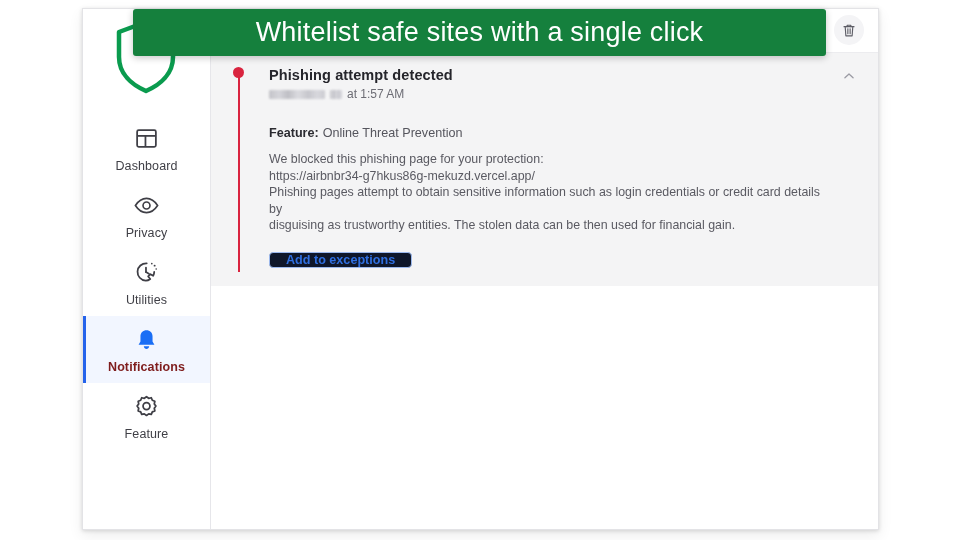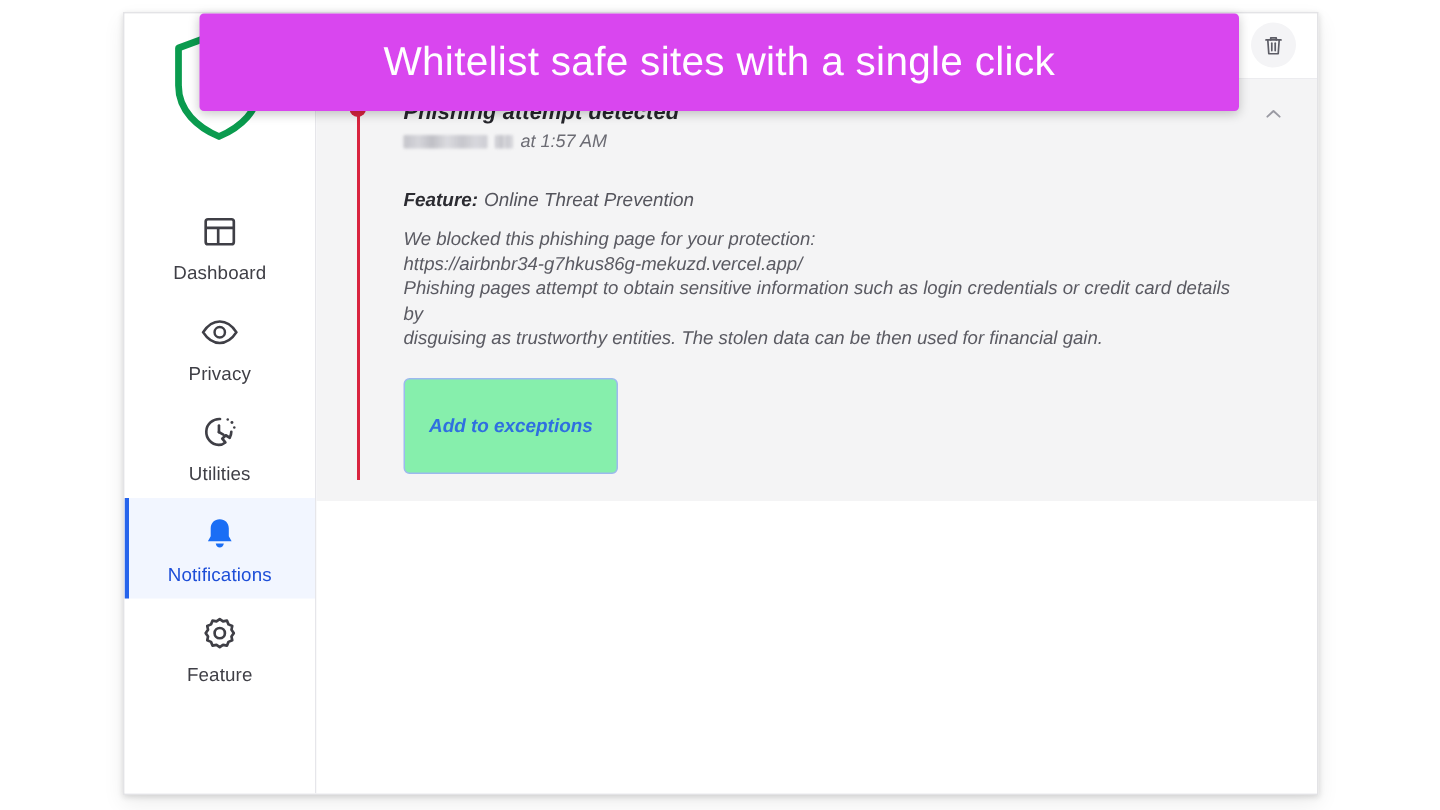--- a/index.html
+++ b/index.html
@@ -26,21 +26,21 @@
   .sidebar {
     position: absolute; left: 0; top: 0;
     width: 127px; height: 100%;
     background: #ffffff;
     border-right: 1px solid #e6e6ea;
   }
   .brand-logo {
     position: absolute; left: 30px; top: 8px;
     width: 66px; height: 80px;
   }
-  .nav-list { position: absolute; top: 122px; left: 0; width: 127px; }
+  .nav-list { position: absolute; top: 106px; left: 0; width: 127px; }
   .nav-item {
     position: relative;
     height: 67px;
     display: flex; flex-direction: column;
     align-items: center; justify-content: center;
     cursor: pointer;
     user-select: none;
   }
   .nav-item .nav-icon {
     display: flex; align-items: center; justify-content: center;
@@ -49,21 +49,21 @@
   .nav-item .nav-label {
     font-size: 12.5px;
     color: #3f3f46;
     letter-spacing: 0.1px;
   }
   .nav-item.active { background: #f2f6ff; }
   .nav-item.active::before {
     content: ""; position: absolute; left: 0; top: 0;
     width: 3px; height: 100%; background: #2563eb;
   }
-  .nav-item.active .nav-label { color: #1d4ed8; font-weight: normal; }
+  .nav-item.active .nav-label { color: #7f1d1d; font-weight: bold; }
 
   
   .content {
     position: absolute; left: 128px; top: 0;
     right: 0; bottom: 0;
     background: #ffffff;
   }
 
   .tabbar {
     position: relative;
@@ -108,21 +108,21 @@
   }
   .accent-rail {
     position: absolute; left: 27px; top: 18px; bottom: 14px;
     width: 2px; background: #d9243f;
   }
   .accent-dot {
     position: absolute; left: 22px; top: 14px;
     width: 11px; height: 11px; border-radius: 50%;
     background: #d9243f;
   }
-  .notif-body { padding-left: 58px; padding-right: 52px; font-style: italic; }
+  .notif-body { padding-left: 58px; padding-right: 52px; }
   .notif-title {
     font-size: 14.5px; font-weight: bold; color: #25252b;
     letter-spacing: 0.1px;
   }
   .notif-meta {
     margin-top: 4px;
     font-size: 12px; color: #6c6c74;
     display: flex; align-items: center; gap: 5px;
   }
   .redacted {
@@ -149,42 +149,42 @@
     font-size: 12.4px;
     line-height: 16.6px;
     color: #5a5a62;
     max-width: 600px;
   }
   .desc .line { display: block; }
 
   .btn-exceptions {
     margin-top: 18px;
     display: inline-block;
-    padding: 24px 16px;
+    padding: 0 16px;
     border: 1px solid #9cb9ee;
     border-radius: 4px;
-    background: #86efac;
+    background: #0f172a;
     color: #2f6fe0;
     font-size: 12.6px;
     font-weight: bold;
     cursor: pointer;
   }
   .collapse-btn {
     position: absolute; right: 18px; top: 12px;
     width: 22px; height: 22px;
     display: flex; align-items: center; justify-content: center;
     cursor: pointer;
   }
 
   
   .banner {
     position: absolute;
     left: 133px; top: 9px;
-    width: 693px; height: 65px;
-    background: #d946ef;
+    width: 693px; height: 47px;
+    background: #15803d;
     border-radius: 3px;
     display: flex; align-items: center; justify-content: center;
     box-shadow: 0 2px 7px rgba(0,0,0,0.22);
   }
   .banner-text {
     color: #ffffff;
     font-size: 27px;
     letter-spacing: 0.2px;
     white-space: nowrap;
   }

